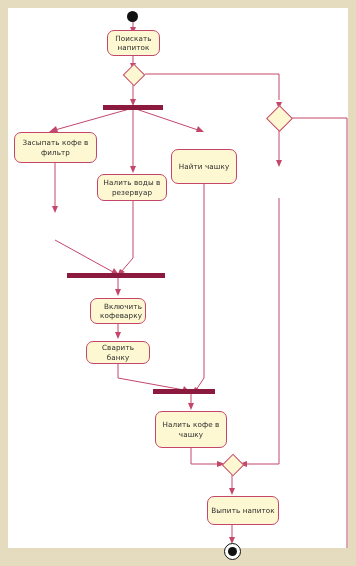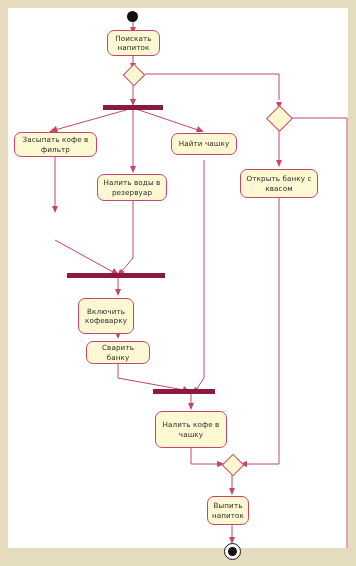--- a/index.html
+++ b/index.html
@@ -153,58 +153,55 @@
     <div class="startdot" style="left:119px;top:3px;width:11px;height:11px;"></div>
 
     <div class="node" style="left:99px;top:22px;width:53px;height:26px;">
       <span>Поискать напиток</span>
     </div>
 
     <div class="diamond" style="left:118px;top:59px;width:14px;height:14px;"></div>
 
     <div class="bar" style="left:95px;top:97px;width:60px;height:5px;"></div>
 
-    <div class="node" style="left:6px;top:124px;width:83px;height:25px;">
+    <div class="node" style="left:6px;top:124px;width:83px;height:31px;">
       <span>Засыпать кофе в фильтр</span>
     </div>
 
-    <div class="node" style="left:163px;top:125px;width:66px;height:22px;">
+    <div class="node" style="left:163px;top:141px;width:66px;height:35px;">
       <span>Найти чашку</span>
     </div>
 
     <div class="diamond" style="left:262px;top:101px;width:17px;height:17px;"></div>
 
     <div class="node" style="left:89px;top:166px;width:70px;height:27px;">
       <span>Налить воды в резервуар</span>
     </div>
 
-    <div class="node" style="left:232px;top:161px;width:78px;height:29px;">
-      <span>Открыть банку с квасом</span>
-    </div>
 
 
     <div class="bar" style="left:59px;top:265px;width:98px;height:5px;"></div>
 
-    <div class="node" style="left:70px;top:290px;width:56px;height:36px;">
+    <div class="node" style="left:82px;top:290px;width:56px;height:26px;text-align:right;">
       <span>Включить кофеварку</span>
     </div>
 
     <div class="node" style="left:78px;top:333px;width:64px;height:23px;">
       <span>Сварить банку</span>
     </div>
 
     <div class="bar" style="left:145px;top:381px;width:62px;height:5px;"></div>
 
     <div class="node" style="left:147px;top:403px;width:72px;height:37px;">
       <span>Налить кофе в чашку</span>
     </div>
 
     <div class="diamond" style="left:217px;top:449px;width:14px;height:14px;"></div>
 
-    <div class="node" style="left:199px;top:488px;width:42px;height:29px;">
+    <div class="node" style="left:199px;top:488px;width:72px;height:29px;">
       <span>Выпить напиток</span>
     </div>
 
     <div class="endring" style="left:216px;top:535px;width:17px;height:17px;"></div>
     <div class="endinner" style="left:220px;top:539px;width:9px;height:9px;"></div>
 
   </div>
 </div>
 
 </body></html>

